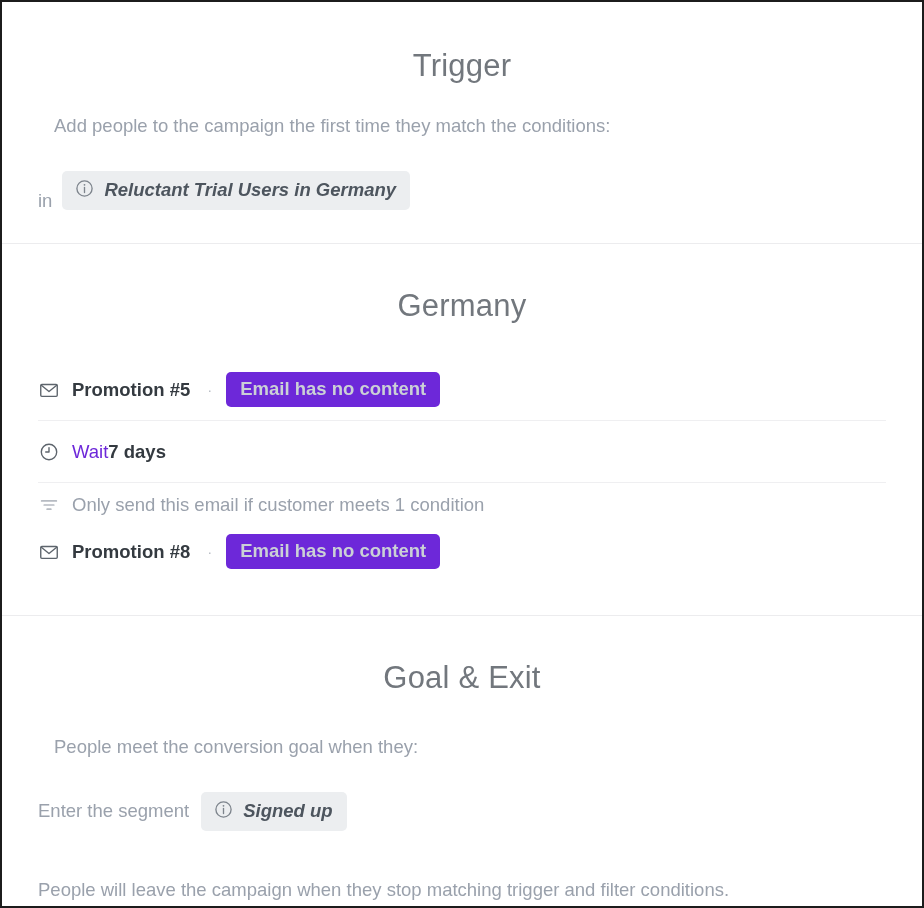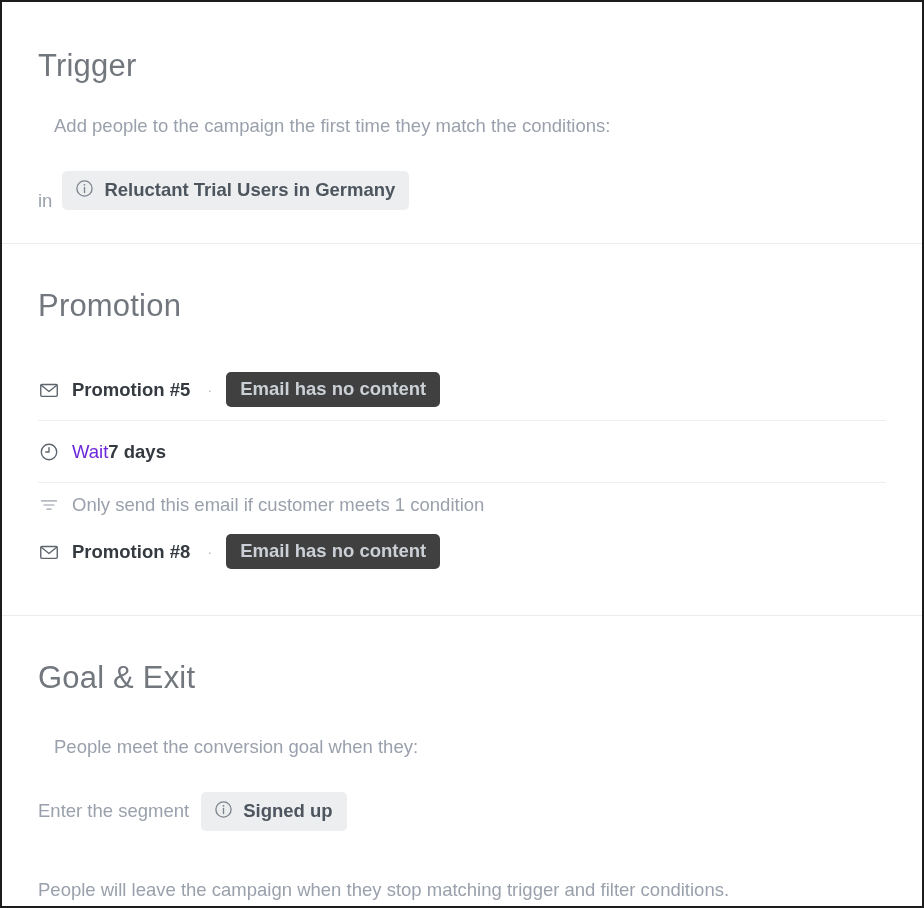--- a/index.html
+++ b/index.html
@@ -29,20 +29,21 @@
   }
 
   
   .section-title {
     font-size: 31px;
     font-weight: 400;
     color: #72777d;
     letter-spacing: 0.2px;
     margin: 0;
     line-height: 1;
+    text-align: center;
   }
 
   
   .desc {
     font-size: 18.5px;
     font-weight: 400;
     color: #9aa1ac;
     line-height: 1.3;
     margin: 16px;
   }
@@ -71,20 +72,21 @@
     background: #eceef0;
     border-radius: 5px;
     padding: 8px 14px 9px 13px;
     line-height: 1;
   }
   .chip-label {
     font-size: 18.5px;
     font-weight: 700;
     color: #4d555e;
     white-space: nowrap;
+    font-style: italic;
   }
   .info-icon { display: block; }
 
   
   .workflow-sec { padding-top: 46px; padding-bottom: 0; }
   .workflow-sec .section-title { margin-bottom: 38px; }
 
   .wf-list { }
   .wf-row {
     display: flex;
@@ -114,21 +116,21 @@
 
   .dot-sep {
     color: #b9bec5;
     font-size: 15px;
     padding: 0 14px 0 17px;
     line-height: 1;
   }
   .chip-muted {
     display: inline-flex;
     align-items: center;
-    background: #404040;
+    background: #6d28d9;
     border-radius: 5px;
     padding: 8px 14px 9px;
     font-size: 18.5px;
     font-weight: 700;
     color: #cbd0d6;
     line-height: 1;
     white-space: nowrap;
   }
 
   .wf-filter-row {
@@ -189,21 +191,21 @@
             <circle cx="10" cy="6.1" r="0.95" fill="#7d848c"></circle>
             <path d="M10 8.9v5.4" stroke="#7d848c" stroke-width="1.4" stroke-linecap="round"></path>
           </svg>
         </span>
         <span class="chip-label">Reluctant Trial Users in Germany</span>
       </span>
     </div>
   </section>
 
   <section class="section workflow-sec">
-    <h2 class="section-title">Promotion</h2>
+    <h2 class="section-title">Germany</h2>
 
     <div class="wf-list">
 
       <div class="wf-row divided">
         <span class="wf-icon">
           <svg width="22" height="22" viewBox="0 0 24 24" fill="none" aria-hidden="true">
             <rect x="3" y="6" width="18" height="13" rx="1.2" stroke="#5d646c" stroke-width="1.5"></rect>
             <path d="M3.6 6.8 12 13.6l8.4-6.8" stroke="#5d646c" stroke-width="1.5" stroke-linecap="round" stroke-linejoin="round"></path>
           </svg>
         </span>

